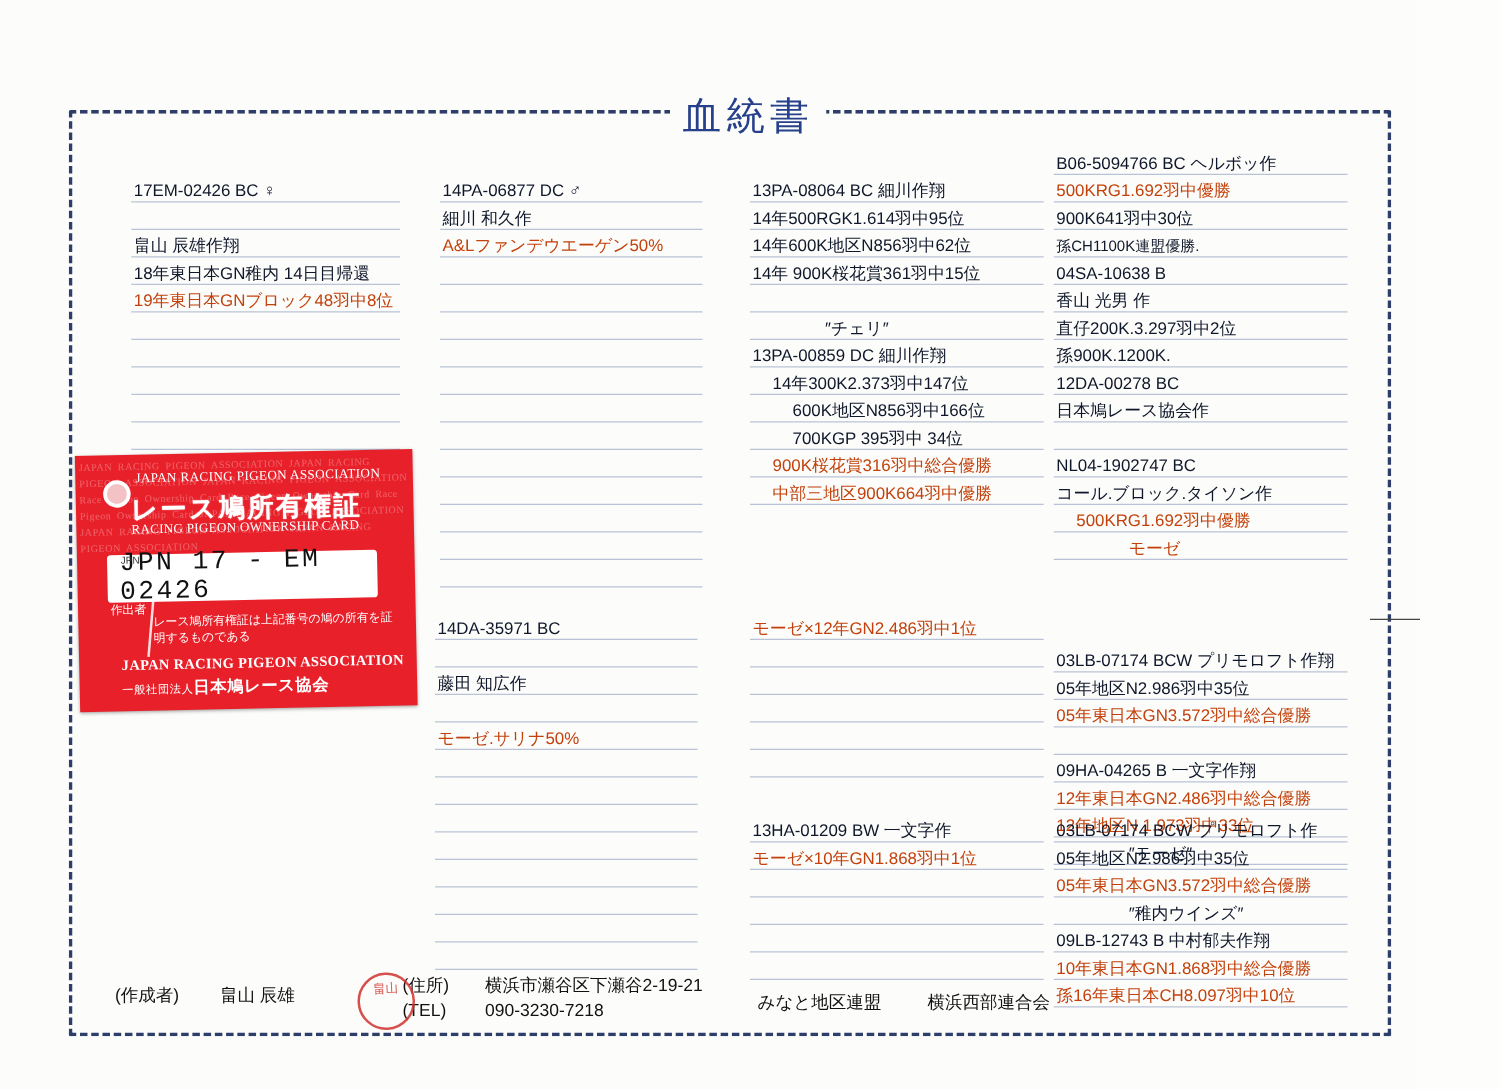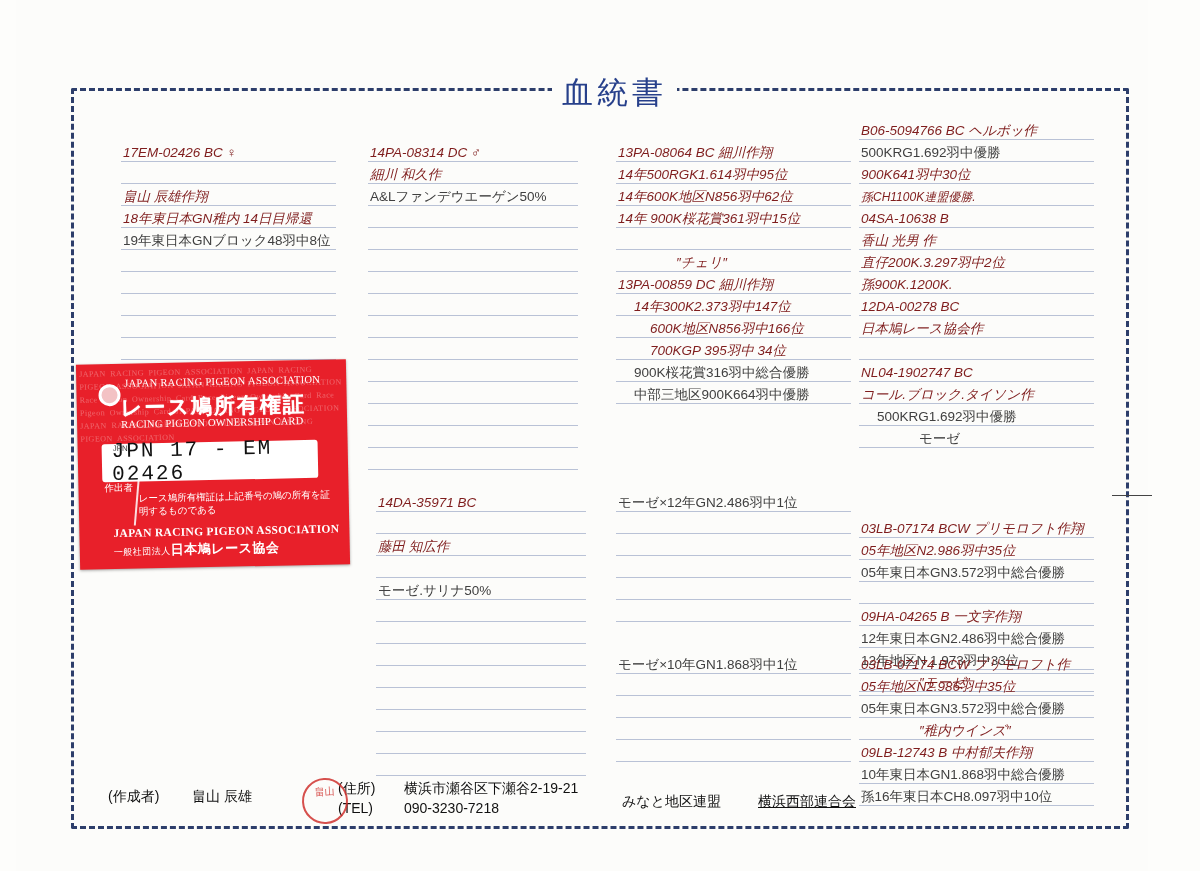--- a/index.html
+++ b/index.html
@@ -6,21 +6,20 @@
   body{
     width:1200px;height:871px;
     background:#fdfdfb;
     font-family:"Liberation Sans", sans-serif;
     position:relative;
     overflow:hidden;
   }
   .page{
     position:absolute;left:0;top:0;width:1132px;height:871px;
     background:#fcfcfa;
-    margin-left:16px;
   }
   
   .frame{
     position:absolute;left:55px;top:88px;width:1052px;height:735px;
     border:3px dashed #2d3e6b;
     border-radius:2px;
   }
   .title{
     position:absolute;left:536px;top:72px;
     font-family:"Liberation Serif", serif;
@@ -36,22 +35,22 @@
     height:22px;
     box-sizing:border-box;
   }
   .line > .txt{
     position:absolute;left:2px;bottom:1px;
     font-size:13.5px;
     white-space:nowrap;
     font-family:"Liberation Sans", sans-serif;
     line-height:14px;
   }
-  .txt.blue{color:#7f1d1d;font-style:italic;}
-  .txt.red{color:#404040;}
+  .txt.blue{color:#0f172a;}
+  .txt.red{color:#c2410c;}
   .txt.ind1{left:18px;}
   .txt.ind2{left:34px;}
   .txt.ind3{left:60px;}
   .txt.ind4{left:110px;}
   .txt.sm{font-size:12px;}
 
   
   .card{
     position:absolute;left:62px;top:362px;width:270px;height:205px;
     background:#e8202a;
@@ -168,42 +167,42 @@
       <div class="line"></div>
       <div class="line"></div>
       <div class="line"></div>
       <div class="line"></div>
       <div class="line"></div>
       <div class="line"></div>
     </div>
 
   <div class="block" id="c2b1" style="left:352px;top:140px;width:210px;">
       <div class="line">
-        <div class="txt blue">14PA-08314  DC  ♂</div>
+        <div class="txt blue">14PA-06877  DC  ♂</div>
       </div>
       <div class="line">
         <div class="txt blue">細川  和久作</div>
       </div>
       <div class="line">
         <div class="txt red">A&amp;Lファンデウエーゲン50%</div>
       </div>
       <div class="line"></div>
       <div class="line"></div>
       <div class="line"></div>
       <div class="line"></div>
       <div class="line"></div>
       <div class="line"></div>
       <div class="line"></div>
       <div class="line"></div>
       <div class="line"></div>
       <div class="line"></div>
       <div class="line"></div>
       <div class="line"></div>
     </div>
-  <div class="block" id="c2b2" style="left:360px;top:490px;width:210px;">
+  <div class="block" id="c2b2" style="left:348px;top:490px;width:210px;">
       <div class="line">
         <div class="txt blue">14DA-35971  BC</div>
       </div>
       <div class="line"></div>
       <div class="line">
         <div class="txt blue">藤田  知広作</div>
       </div>
       <div class="line"></div>
       <div class="line">
         <div class="txt red">モーゼ.サリナ50%</div>
@@ -258,20 +257,23 @@
       <div class="line">
         <div class="txt red">モーゼ×12年GN2.486羽中1位</div>
       </div>
       <div class="line"></div>
       <div class="line"></div>
       <div class="line"></div>
       <div class="line"></div>
       <div class="line"></div>
     </div>
   <div class="block" id="c3b3" style="left:600px;top:652px;width:235px;">
+      <div class="line">
+        <div class="txt blue">13HA-01209  BW  一文字作</div>
+      </div>
       <div class="line">
         <div class="txt red">モーゼ×10年GN1.868羽中1位</div>
       </div>
       <div class="line"></div>
       <div class="line"></div>
       <div class="line"></div>
       <div class="line"></div>
     </div>
 
   <div class="block" id="c4b1" style="left:843px;top:118px;width:235px;">
@@ -389,19 +391,19 @@
   </div>
 
   <div class="footer">
     <div class="foot-txt" style="left:92px;top:788px;">(作成者)</div>
     <div class="foot-txt" style="left:176px;top:788px;">畠山  辰雄</div>
     <div class="foot-txt" style="left:322px;top:780px;">(住所)</div>
     <div class="foot-txt" style="left:388px;top:780px;">横浜市瀬谷区下瀬谷2-19-21</div>
     <div class="foot-txt" style="left:322px;top:800px;">(TEL)</div>
     <div class="foot-txt" style="left:388px;top:800px;">090-3230-7218</div>
     <div class="foot-txt" style="left:606px;top:793px;">みなと地区連盟</div>
-    <div class="foot-txt" style="left:742px;top:793px;text-decoration:underline;">横浜西部連合会</div>
+    <div class="foot-txt" style="left:742px;top:793px;">横浜西部連合会</div>
     <div class="seal">
         <span>畠山</span>
       </div>
   </div>
 
 </div>
 
 </body></html>

